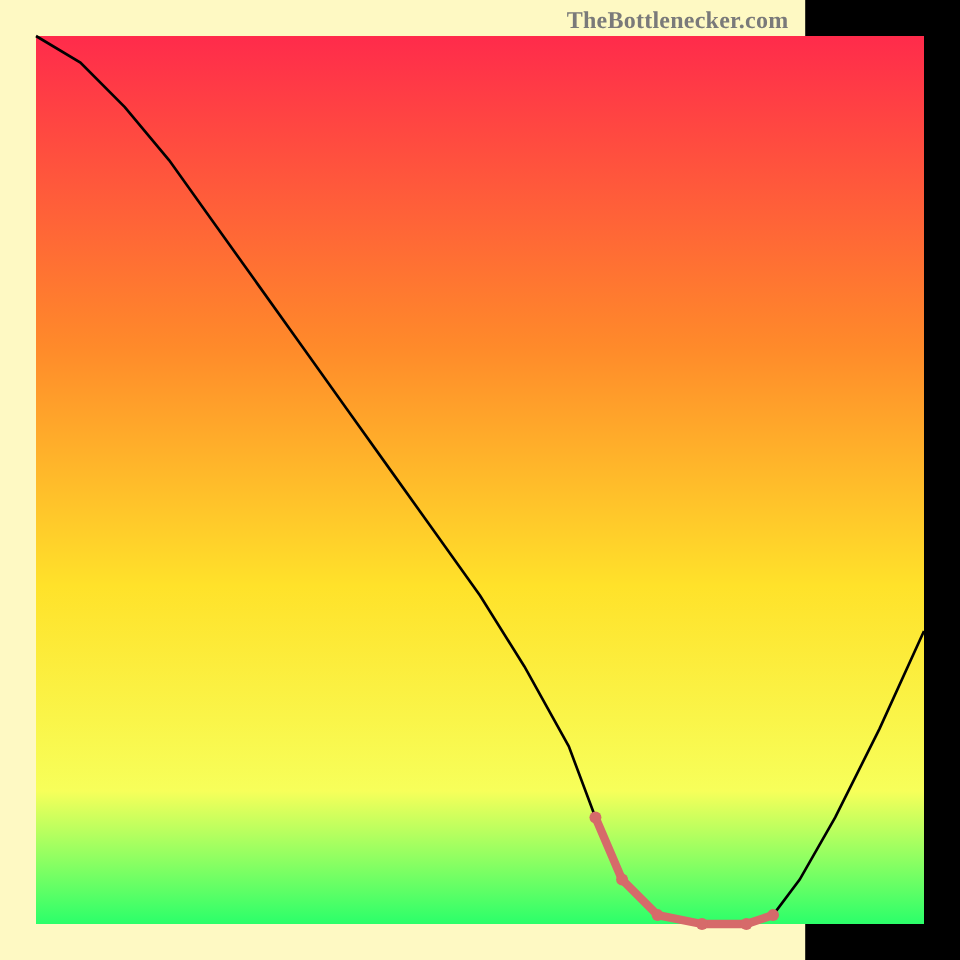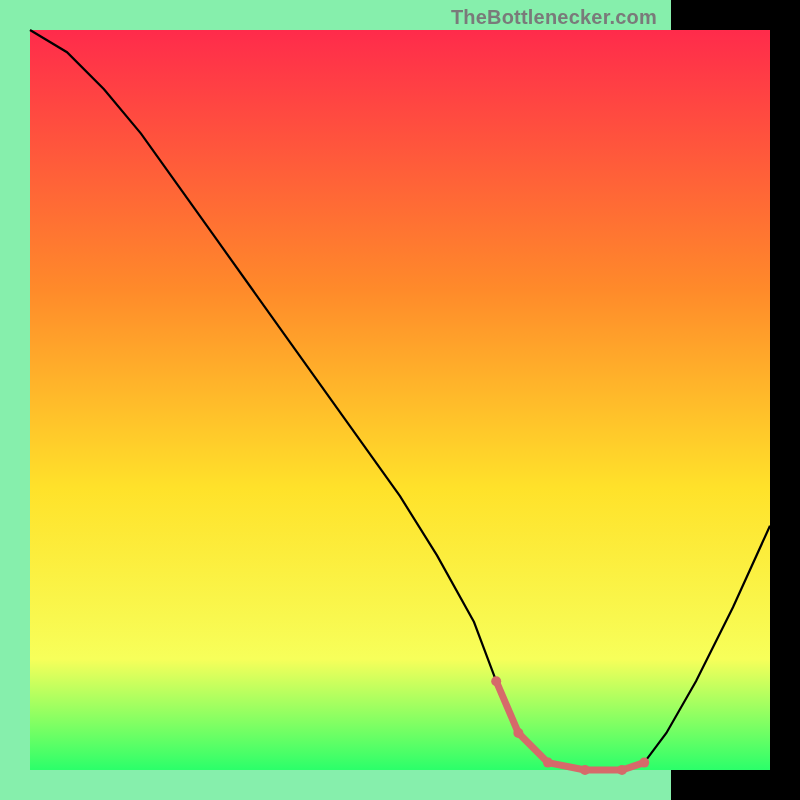--- a/index.html
+++ b/index.html
@@ -8,21 +8,22 @@
     width: 800px;
     height: 800px;
     background: #000;
     font-family: Arial, Helvetica, sans-serif;
     overflow: hidden;
   }
   .frame {
     position: relative;
     width: 671px;
     height: 800px;
-    background: #86efac;
+    background: #fef9c3;
+    font-family: Liberation Serif, serif;
   }
   .attribution {
     position: absolute;
     top: 6px;
     right: 14px;
     color: #7a7a7a;
     font-size: 20px;
     font-weight: 600;
     letter-spacing: 0.2px;
   }

